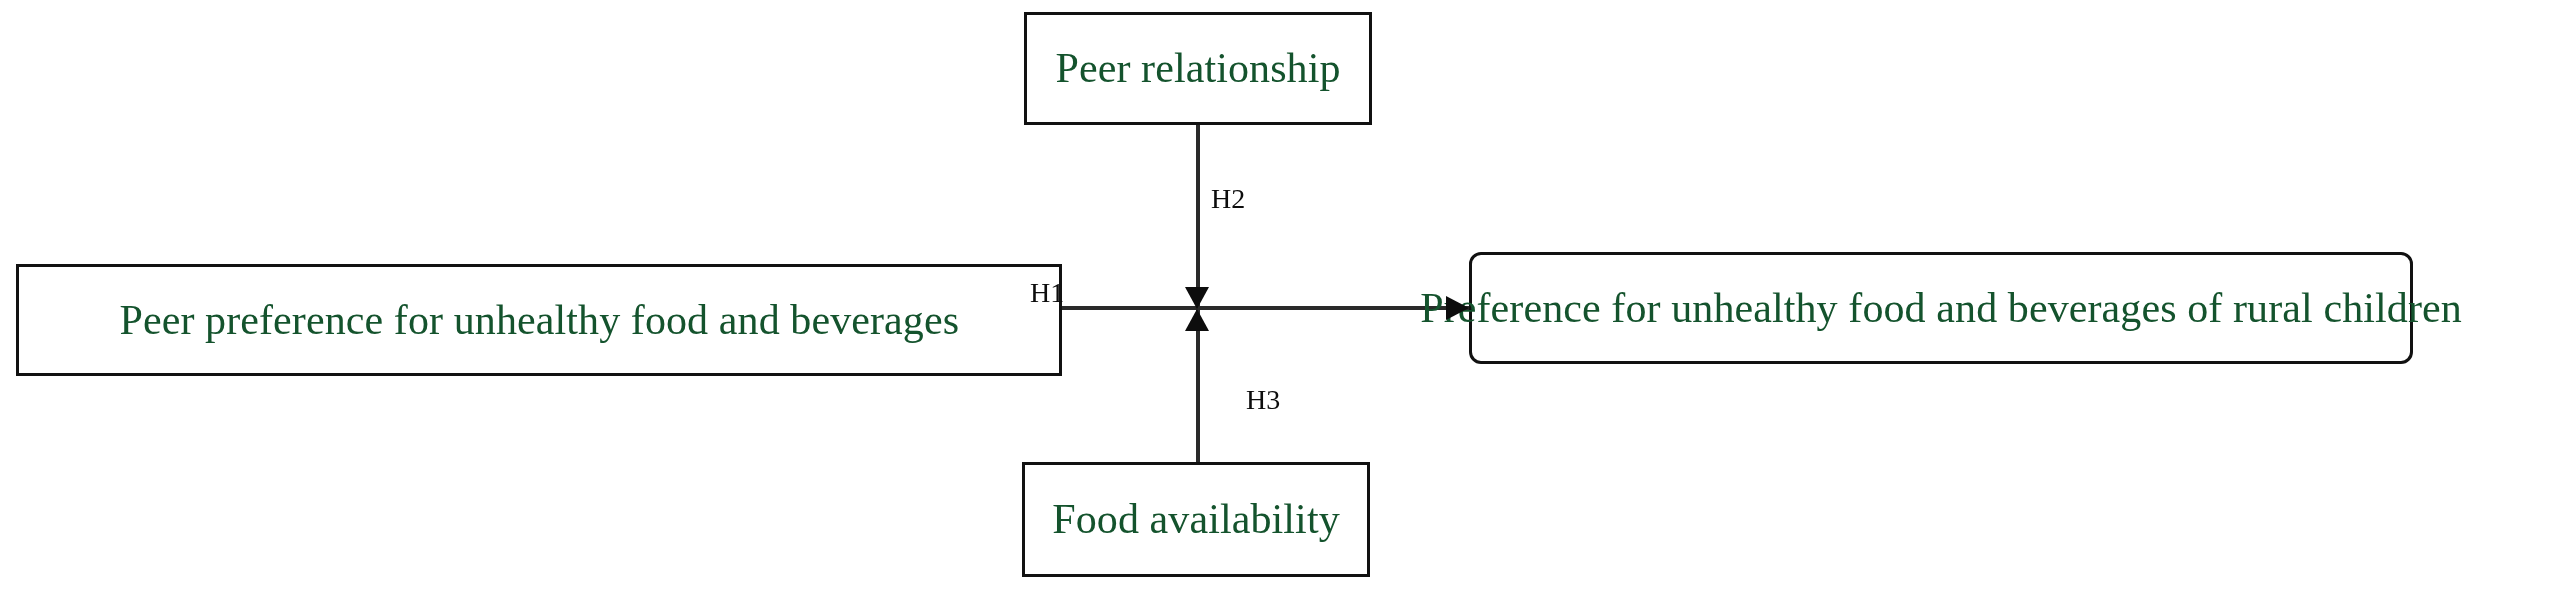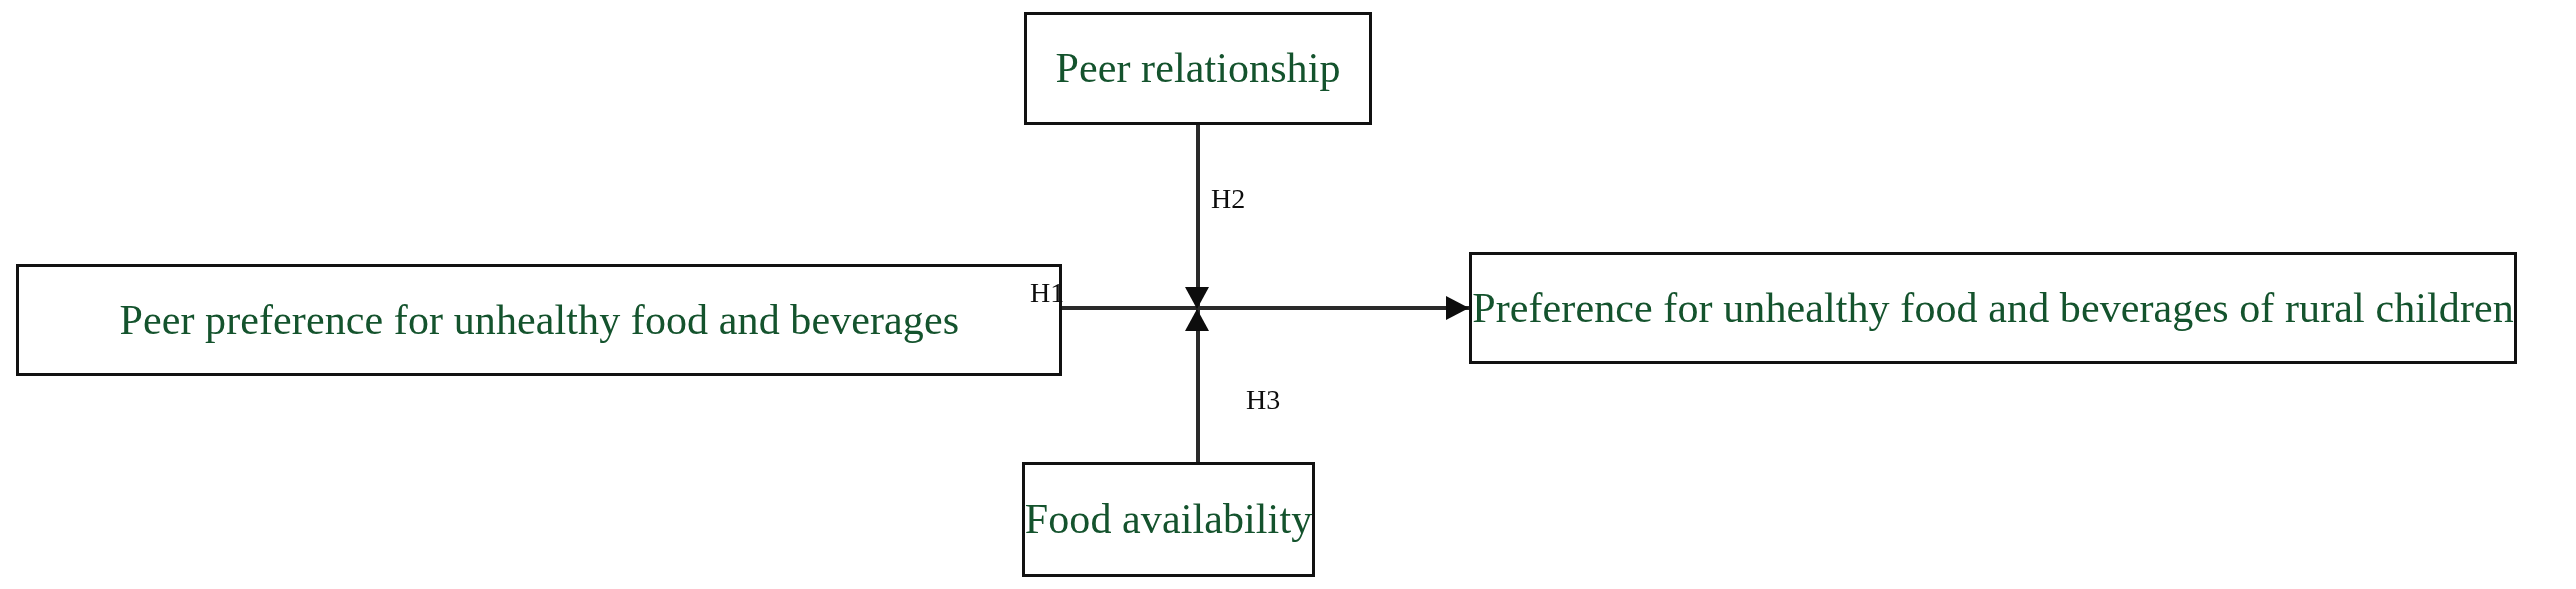--- a/index.html
+++ b/index.html
@@ -46,28 +46,29 @@
   }
   #node-peer-relationship {
     left: 1024px;
     top: 12px;
     width: 348px;
     height: 113px;
   }
   #node-food-availability {
     left: 1022px;
     top: 462px;
-    width: 293px;
+    width: 348px;
     height: 115px;
   }
   #node-outcome {
     left: 1469px;
     top: 252px;
-    width: 1048px;
+    width: 944px;
     height: 112px;
+    border-radius: 12px;
   }
 
   
   .conn {
     position: absolute;
     background: #2a2a2a;
     z-index: 1;
   }
   .conn-h {
     height: 3.5px;

